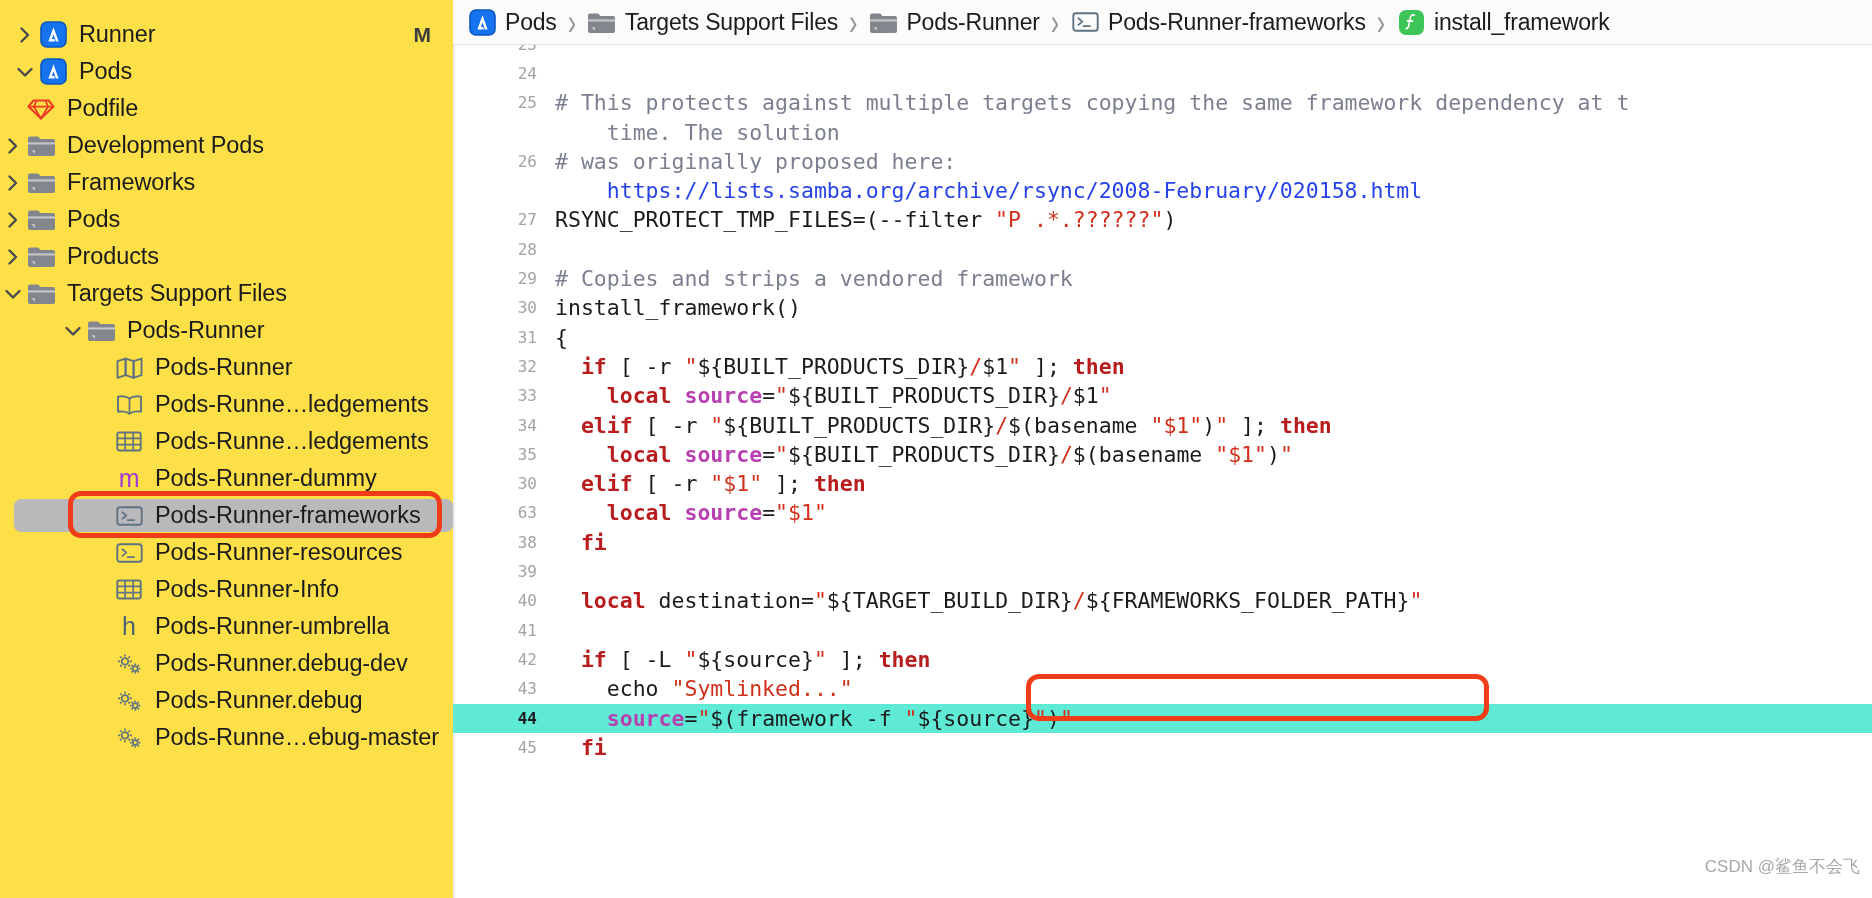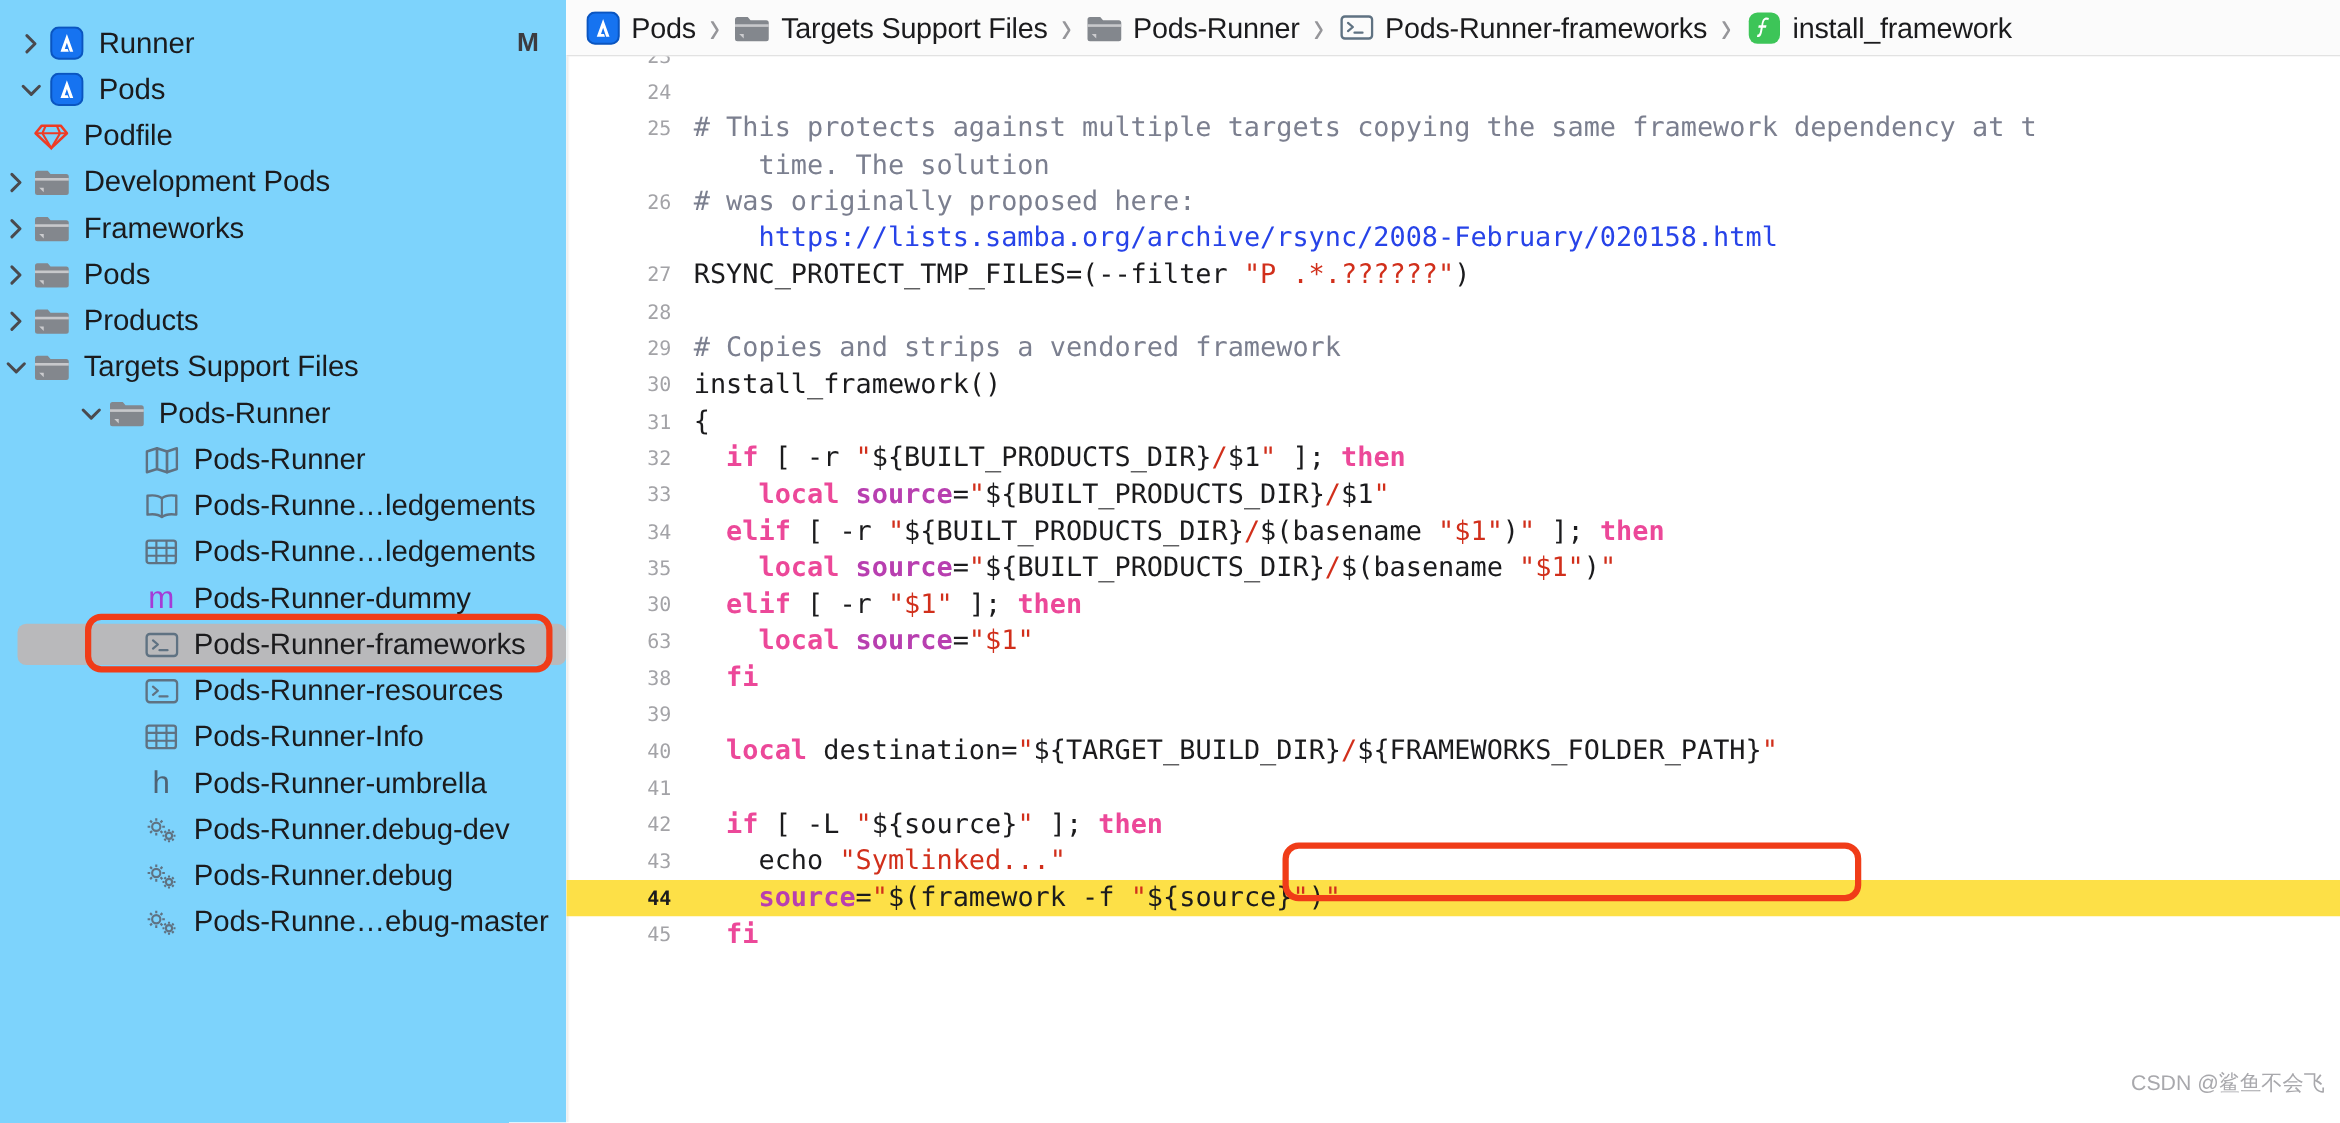--- a/index.html
+++ b/index.html
@@ -8,21 +8,21 @@
     font-family: "Liberation Sans", sans-serif;
     background: #ffffff;
     -webkit-font-smoothing: antialiased;
   }
   #app { position: relative; width: 1872px; height: 898px; display: flex; }
 
   
   #sidebar {
     width: 453px;
     height: 898px;
-    background: #7dd3fc;
+    background: #fde047;
     position: relative;
     overflow: hidden;
     flex: 0 0 453px;
     padding-top: 16px;
   }
   .tree-row {
     height: 37px;
     display: flex;
     align-items: center;
     position: relative;
@@ -91,39 +91,39 @@
   #code {
     position: relative;
     font-family: "DejaVu Sans Mono", monospace;
     font-size: 21.5px;
     line-height: 29.3px;
     color: #1b1b1d;
     height: 853px;
     overflow: hidden;
   }
   .cline { position: relative; display: flex; height: 29.3px; white-space: pre; }
-  .cline.hl { background: #fde047; }
+  .cline.hl { background: #5eead4; }
   .gut {
     width: 86px; min-width: 86px;
     text-align: right;
     padding-right: 18px;
     color: #a3a3a7;
     font-size: 16px;
     font-family: "DejaVu Sans Mono", monospace;
     user-select: none;
     margin-left: 16px;
   }
   .cline.hl .gut { color: #1b1b1d; font-weight: 700; }
   .src { flex: 1; padding-left: 0; }
 
   
   .cmt  { color: #7b7f8f; }
   .url  { color: #2743e8; }
   .str  { color: #d12f1b; }
-  .kw   { color: #ec4899; font-weight: 700; }
+  .kw   { color: #b91c1c; font-weight: 700; }
   .var  { color: #b83fb0; font-weight: 700; }
   .pln  { color: #1b1b1d; }
 
   
   .annot {
     position: absolute;
     border: 5px solid #f03c18;
     border-radius: 13px;
     pointer-events: none;
     z-index: 50;

